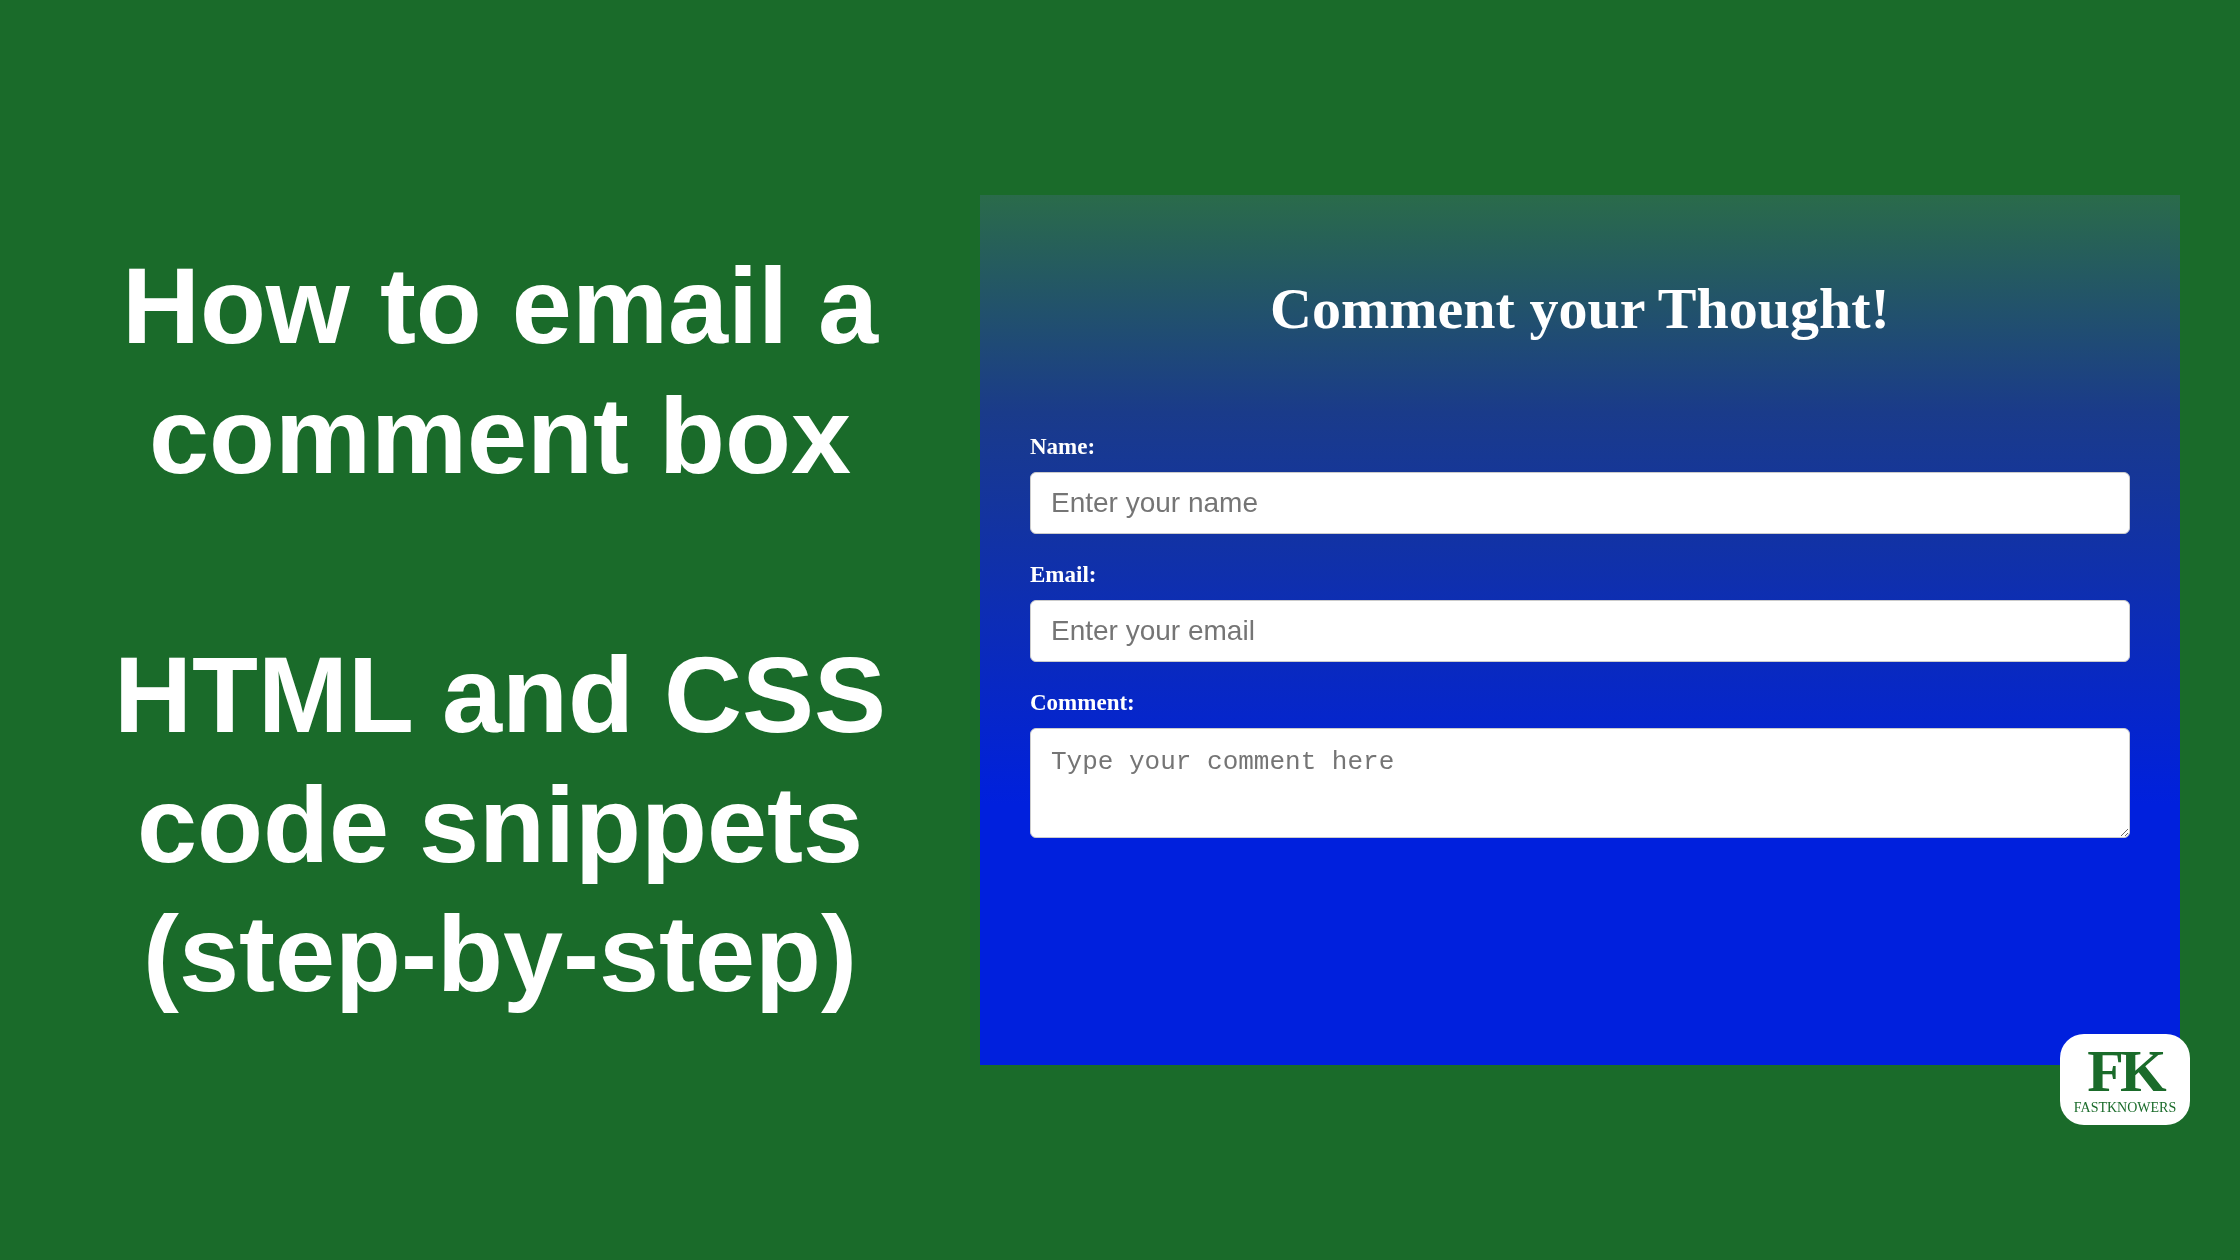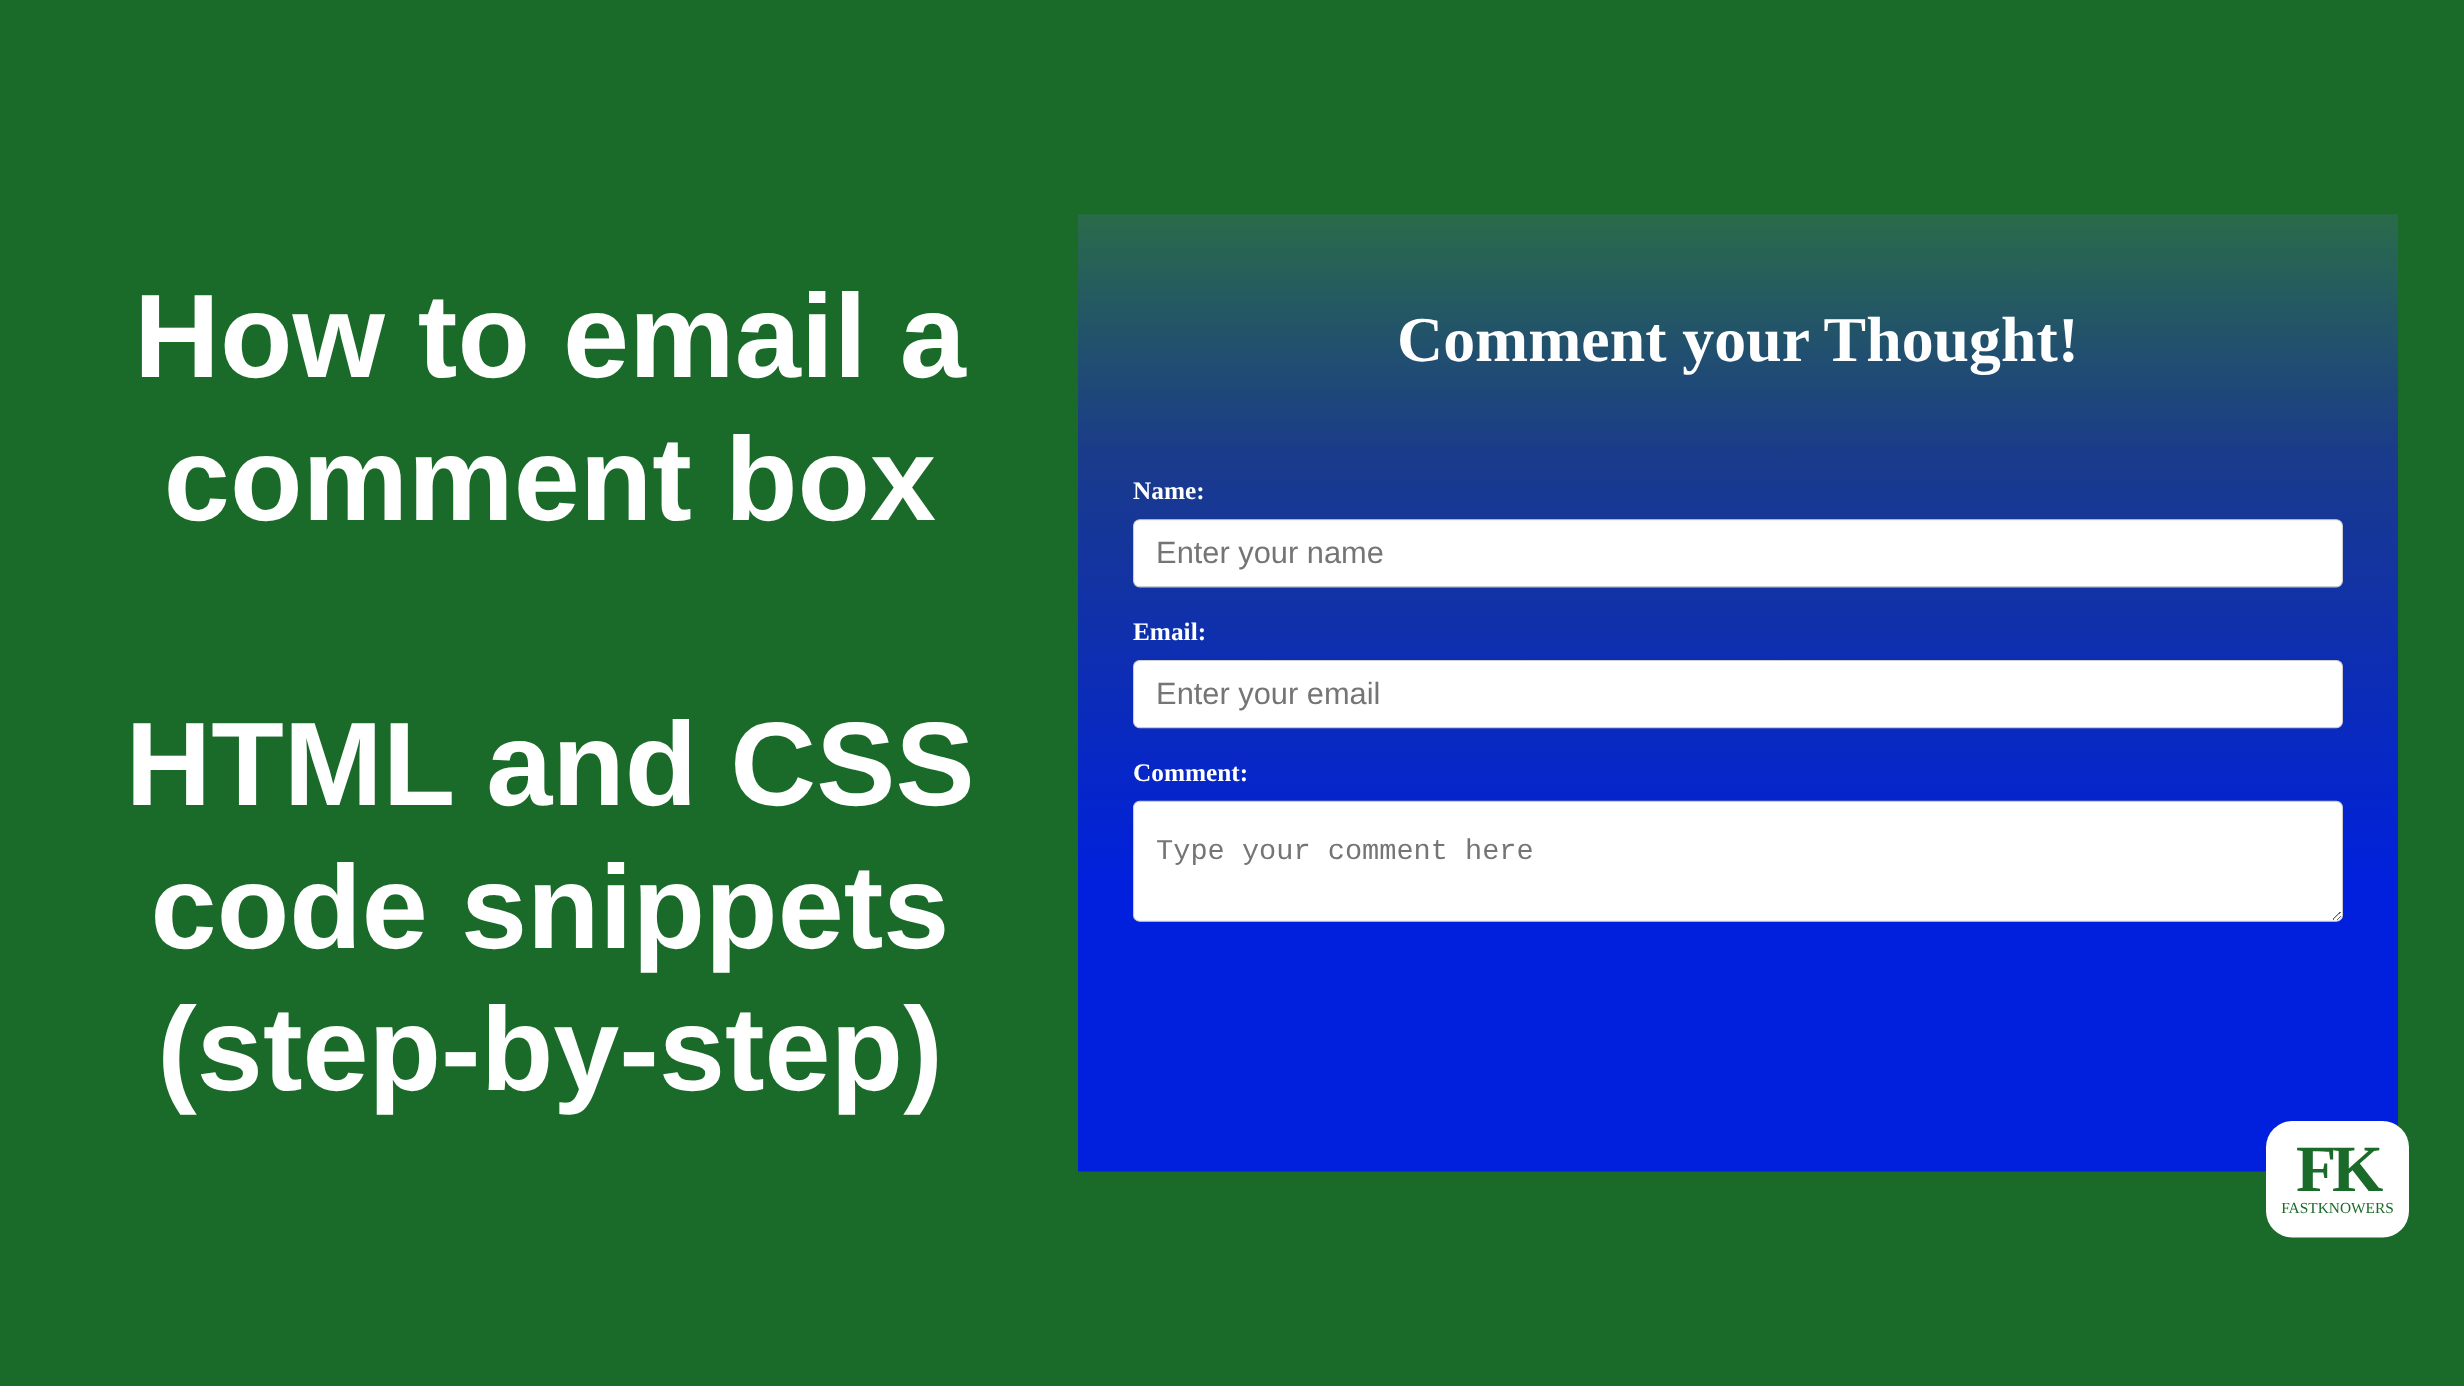--- a/index.html
+++ b/index.html
@@ -74,21 +74,21 @@
       color: #808080;
       font-family: Arial, sans-serif;
     }
     
     .form-textarea {
       width: 100%;
       height: 110px;
       background: #ffffff;
       border: 1px solid #cccccc;
       border-radius: 6px;
-      padding: 30px 20px;
+      padding: 18px 20px;
       font-size: 26px;
       color: #808080;
       font-family: 'Courier New', monospace;
       resize: both;
     }
     
     .submit-button {
       background: #ffffff;
       border: 1px solid #cccccc;
       border-radius: 6px;
@@ -98,21 +98,21 @@
       cursor: pointer;
       margin-top: 28px;
       font-family: Arial, sans-serif;
     }
     
     .logo-badge {
       position: absolute;
       bottom: -60px;
       right: -10px;
       width: 130px;
-      height: 106px;
+      height: 91px;
       background: #ffffff;
       border-radius: 24px;
       display: flex;
       flex-direction: column;
       align-items: center;
       justify-content: center;
     }
     
     .logo-text {
       color: #1a6b2a;

